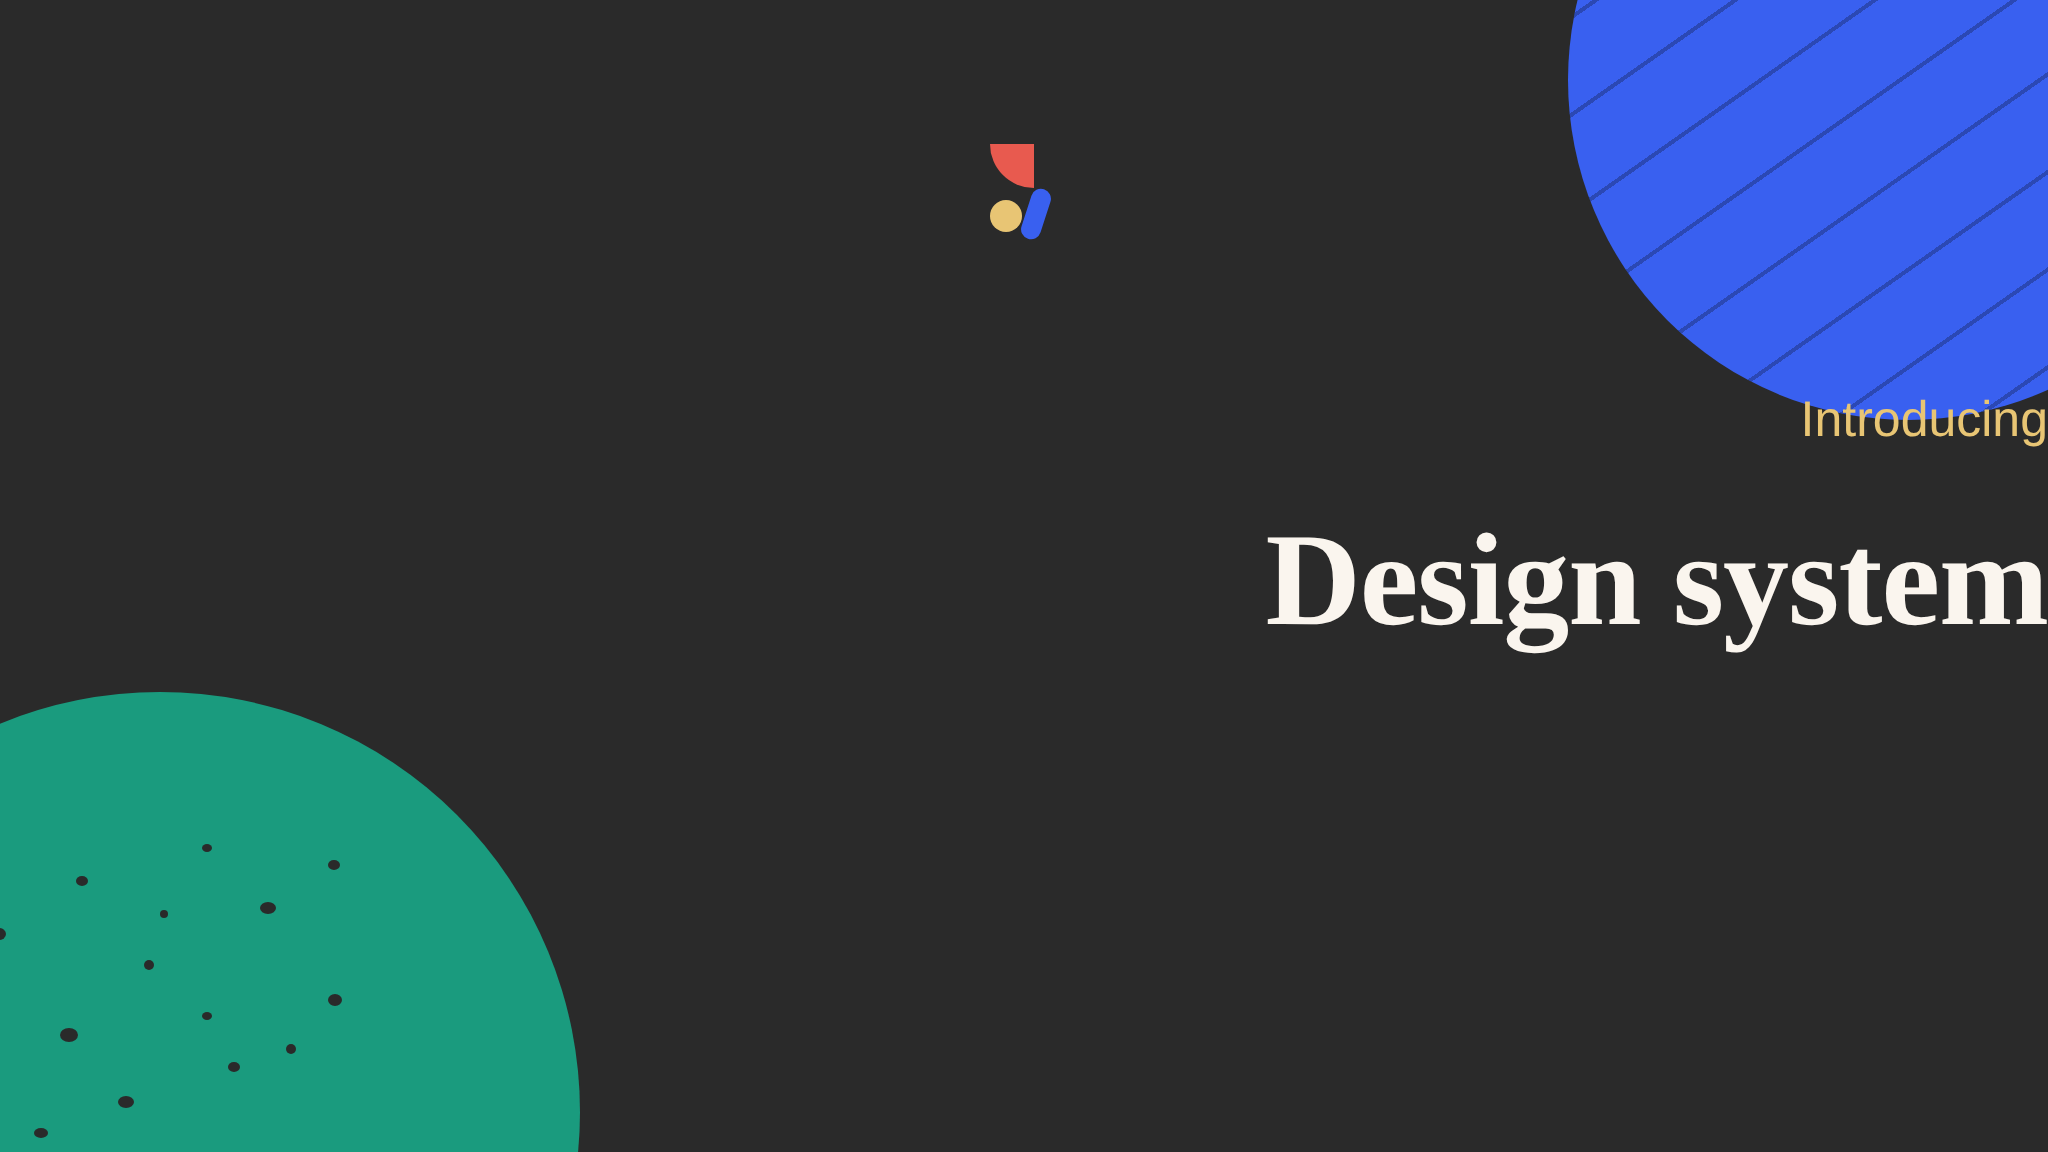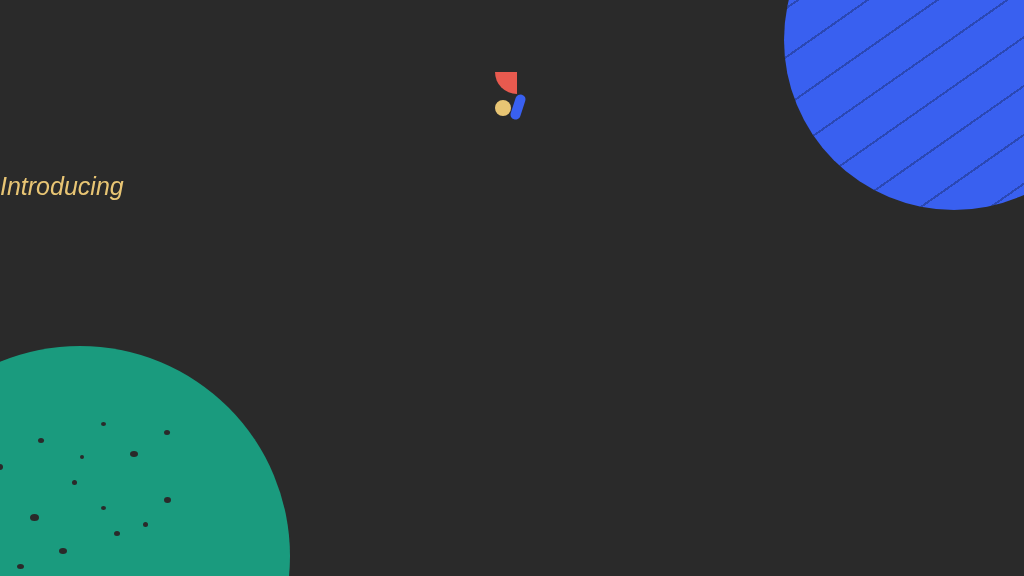--- a/index.html
+++ b/index.html
@@ -59,25 +59,24 @@
     .logo {
       position: absolute;
       top: 70px;
       left: 50%;
       transform: translateX(-50%);
       width: 50px;
       height: 50px;
     }
     .content {
       position: absolute;
-      top: 172px;
+      top: 196px;
       left: 0;
       right: 0;
-      text-align: left;
-      font-style: italic;
+      text-align: right;
     }
     .subtitle {
       color: #e8c574;
       font-size: 25px;
       font-family: -apple-system, BlinkMacSystemFont, 'Segoe UI', sans-serif;
       font-weight: 400;
       margin-bottom: 28px;
     }
     .title {
       color: #faf5ee;
@@ -120,14 +119,15 @@
   <svg viewBox="0 0 50 50" width="50" height="50">
     <path d="M 8 2 L 30 2 L 30 24 A 22 22 0 0 1 8 2 Z" fill="#e85a4f"></path>
     <circle cx="16" cy="38" r="8" fill="#e8c574"></circle>
     <rect x="26" y="24" width="10" height="26" rx="5" fill="#3960f0" transform="rotate(18 31 37)"></rect>
   </svg>
 </div>
 
 <div class="content">
   <div class="subtitle">Introducing</div>
   <div class="title">
+    <div>Design system</div>
   </div>
 </div>
 
 </body></html>

